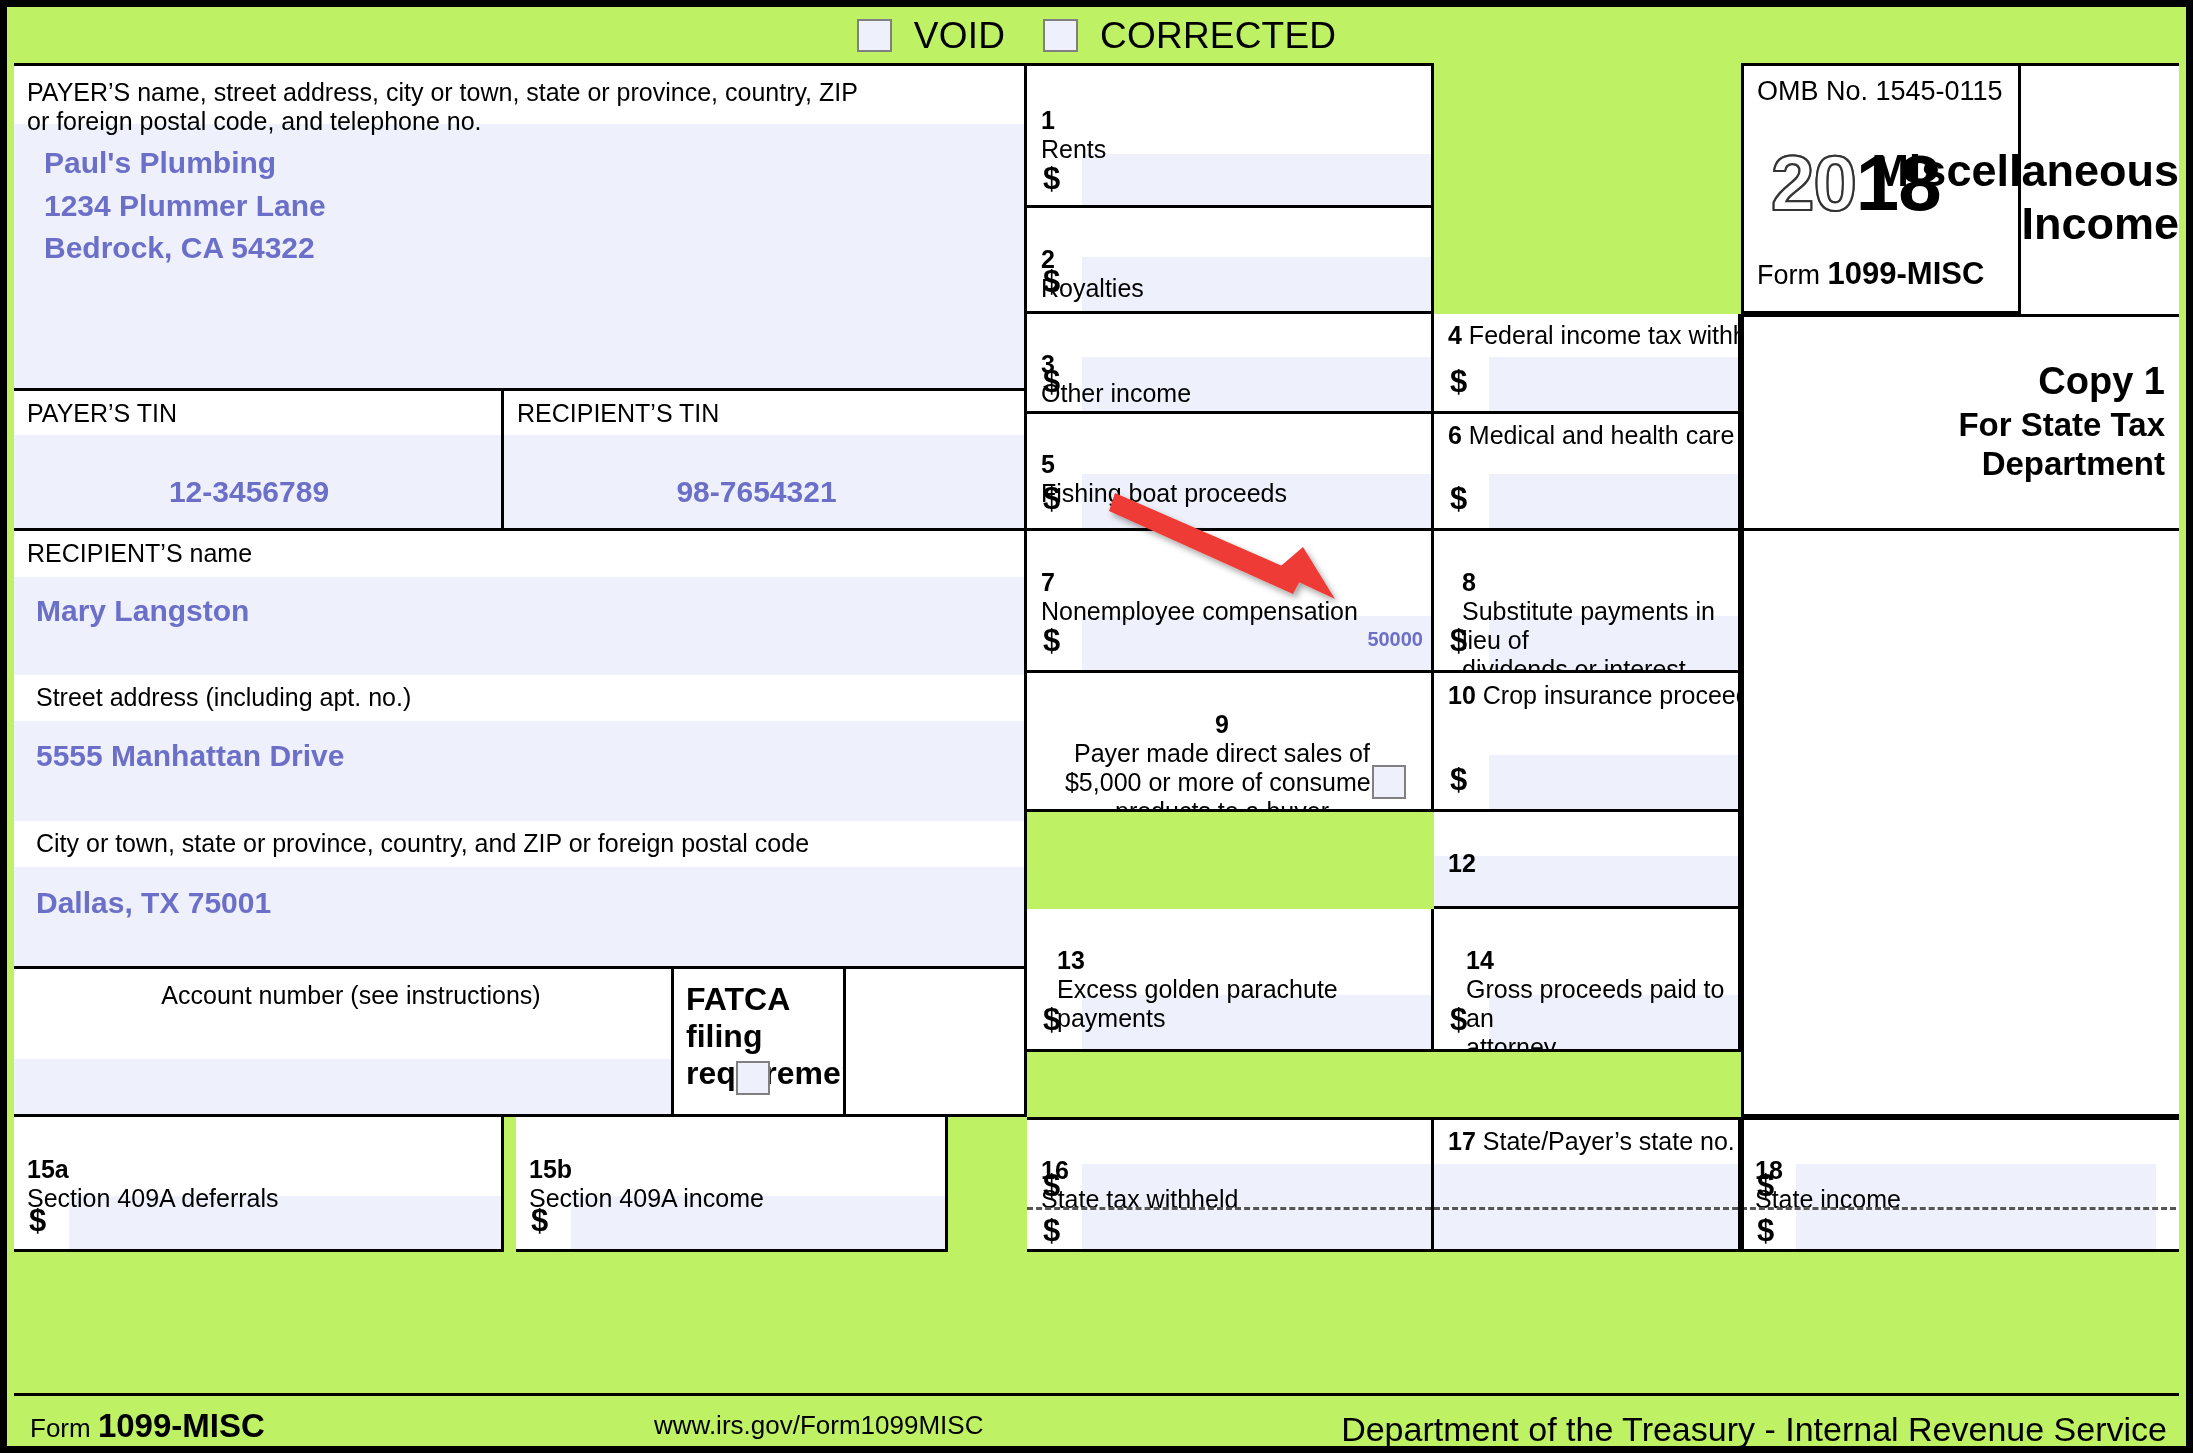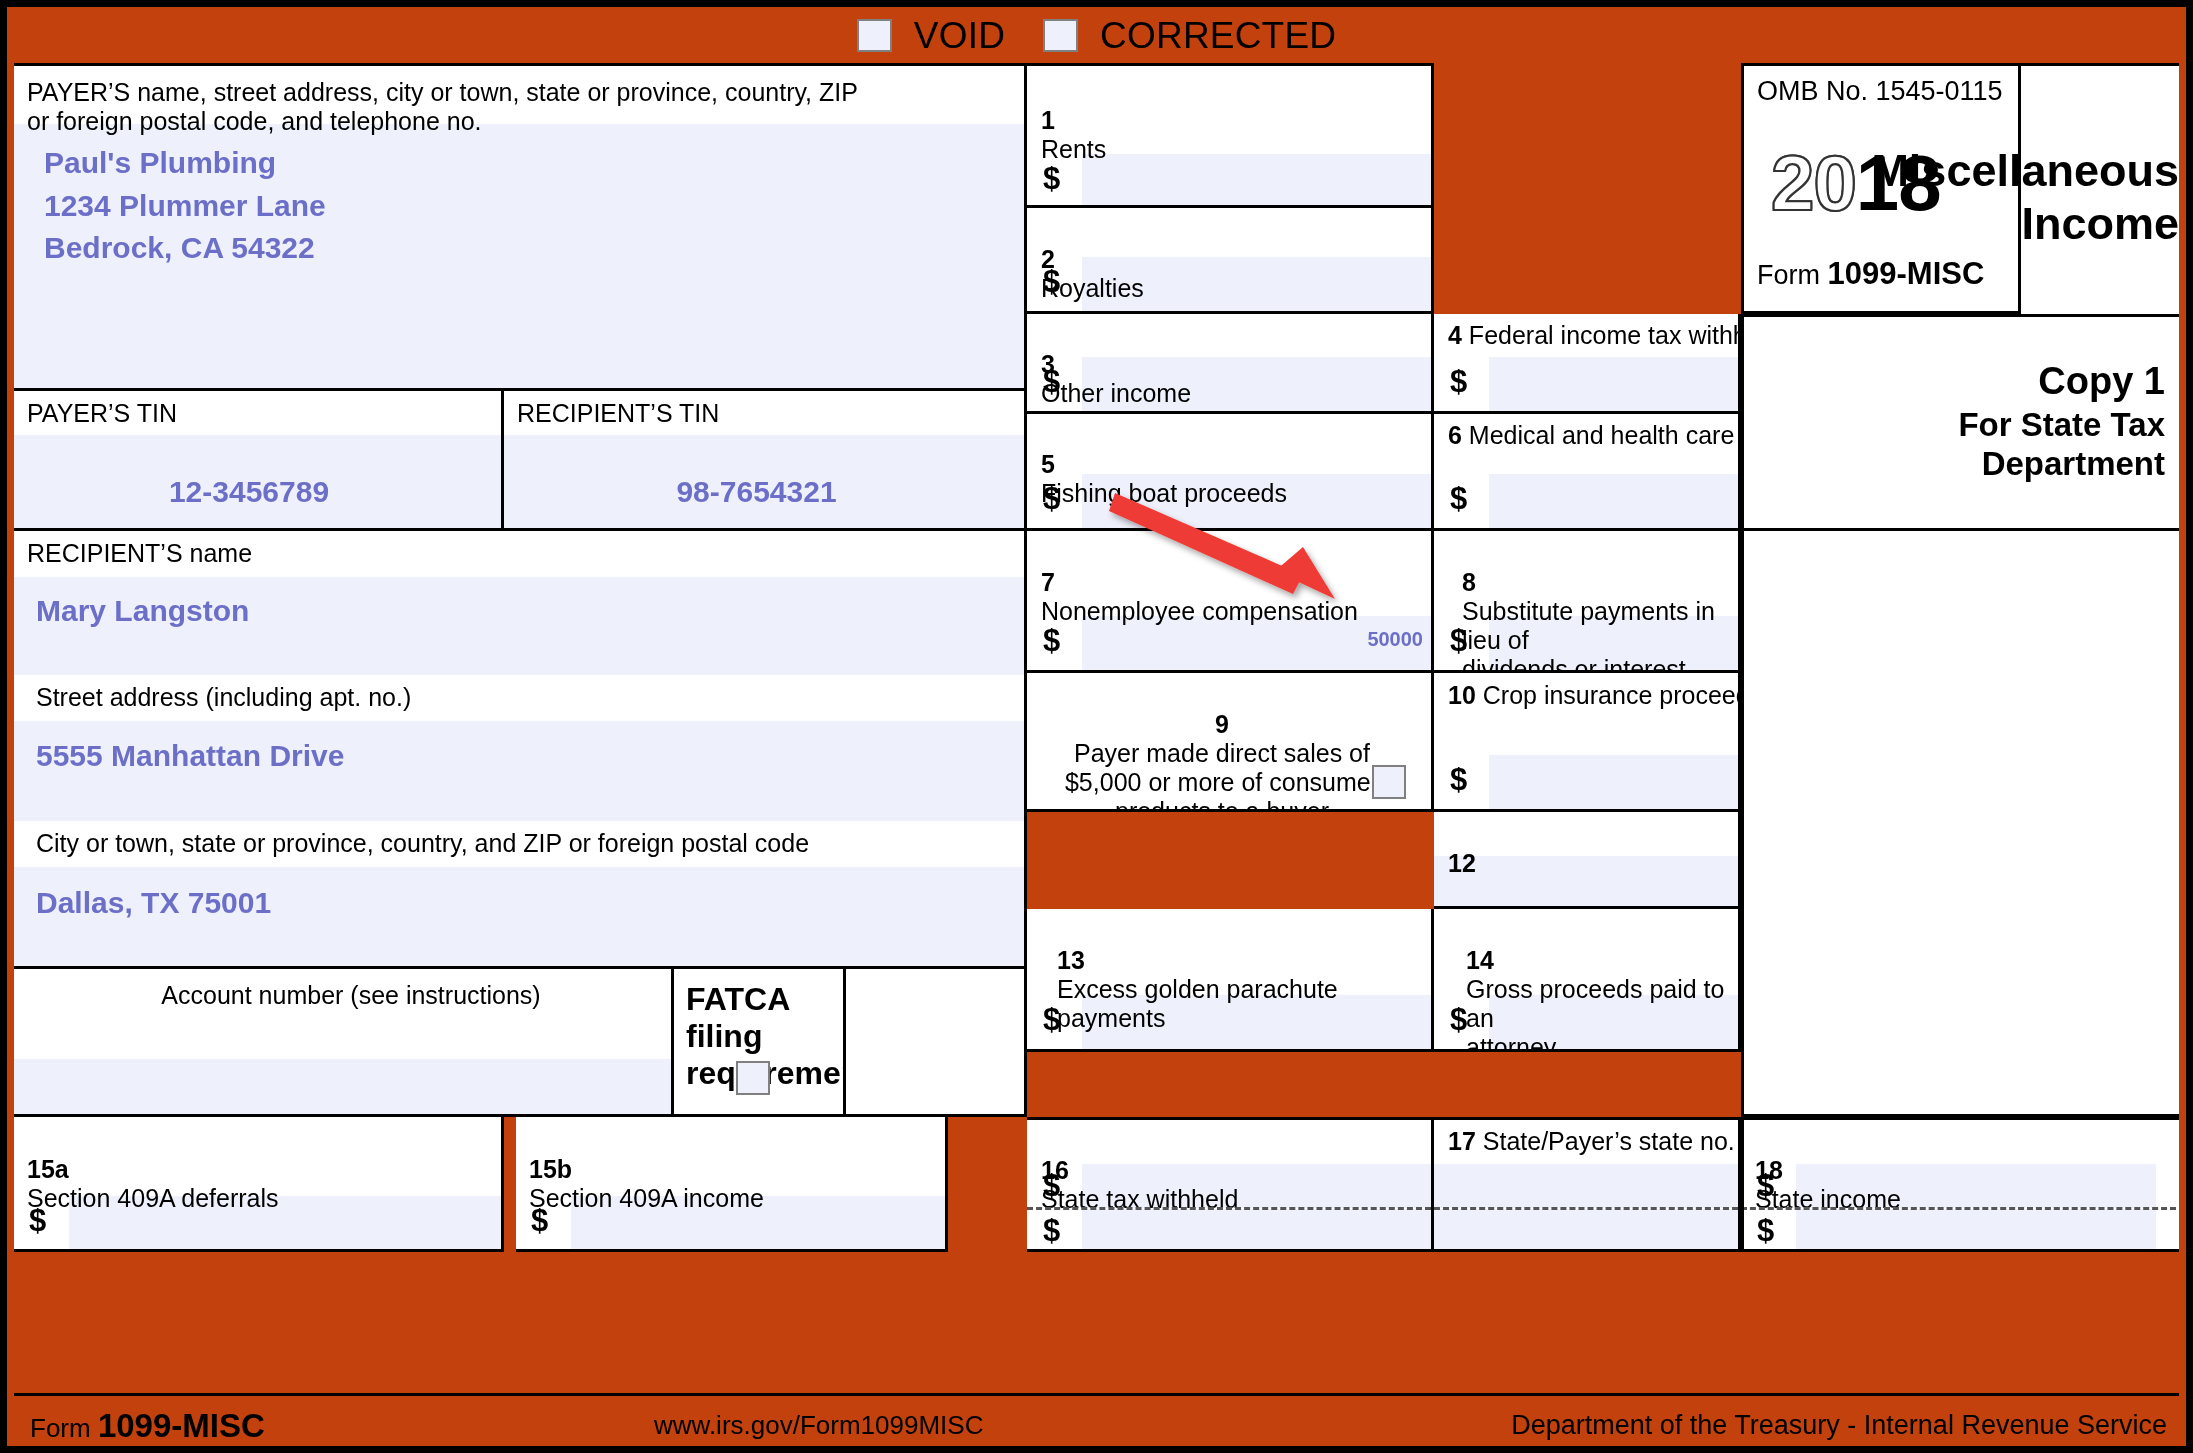--- a/index.html
+++ b/index.html
@@ -10,21 +10,21 @@
   body {
     font-family: "Liberation Sans", sans-serif;
     -webkit-font-smoothing: antialiased;
   }
 
   
   #page {
     position: relative;
     width: 2193px;
     height: 1453px;
-    background: #c2410c;
+    background: #bef264;
     box-sizing: border-box;
     border: 7px solid #000000;
     overflow: hidden;
   }
 
   
   .topstrip {
     position: absolute;
     left: 0; top: 0;
     width: 2179px;
@@ -173,21 +173,21 @@
     box-sizing: border-box;
   }
   .footer .fl {
     position: absolute;
     color: #000;
     white-space: nowrap;
   }
   .f-form { left: 16px; top: 11px; font-size: 26px; }
   .f-form b { font-size: 33px; }
   .f-url  { left: 640px; top: 14px; font-size: 26px; }
-  .f-dept { right: 12px; top: 14px; font-size: 27px; }
+  .f-dept { right: 12px; top: 14px; font-size: 34px; }
 
   
   #arrow {
     position: absolute;
     left: 1100px;
     top: 480px;
     width: 320px;
     height: 130px;
     pointer-events: none;
   }

